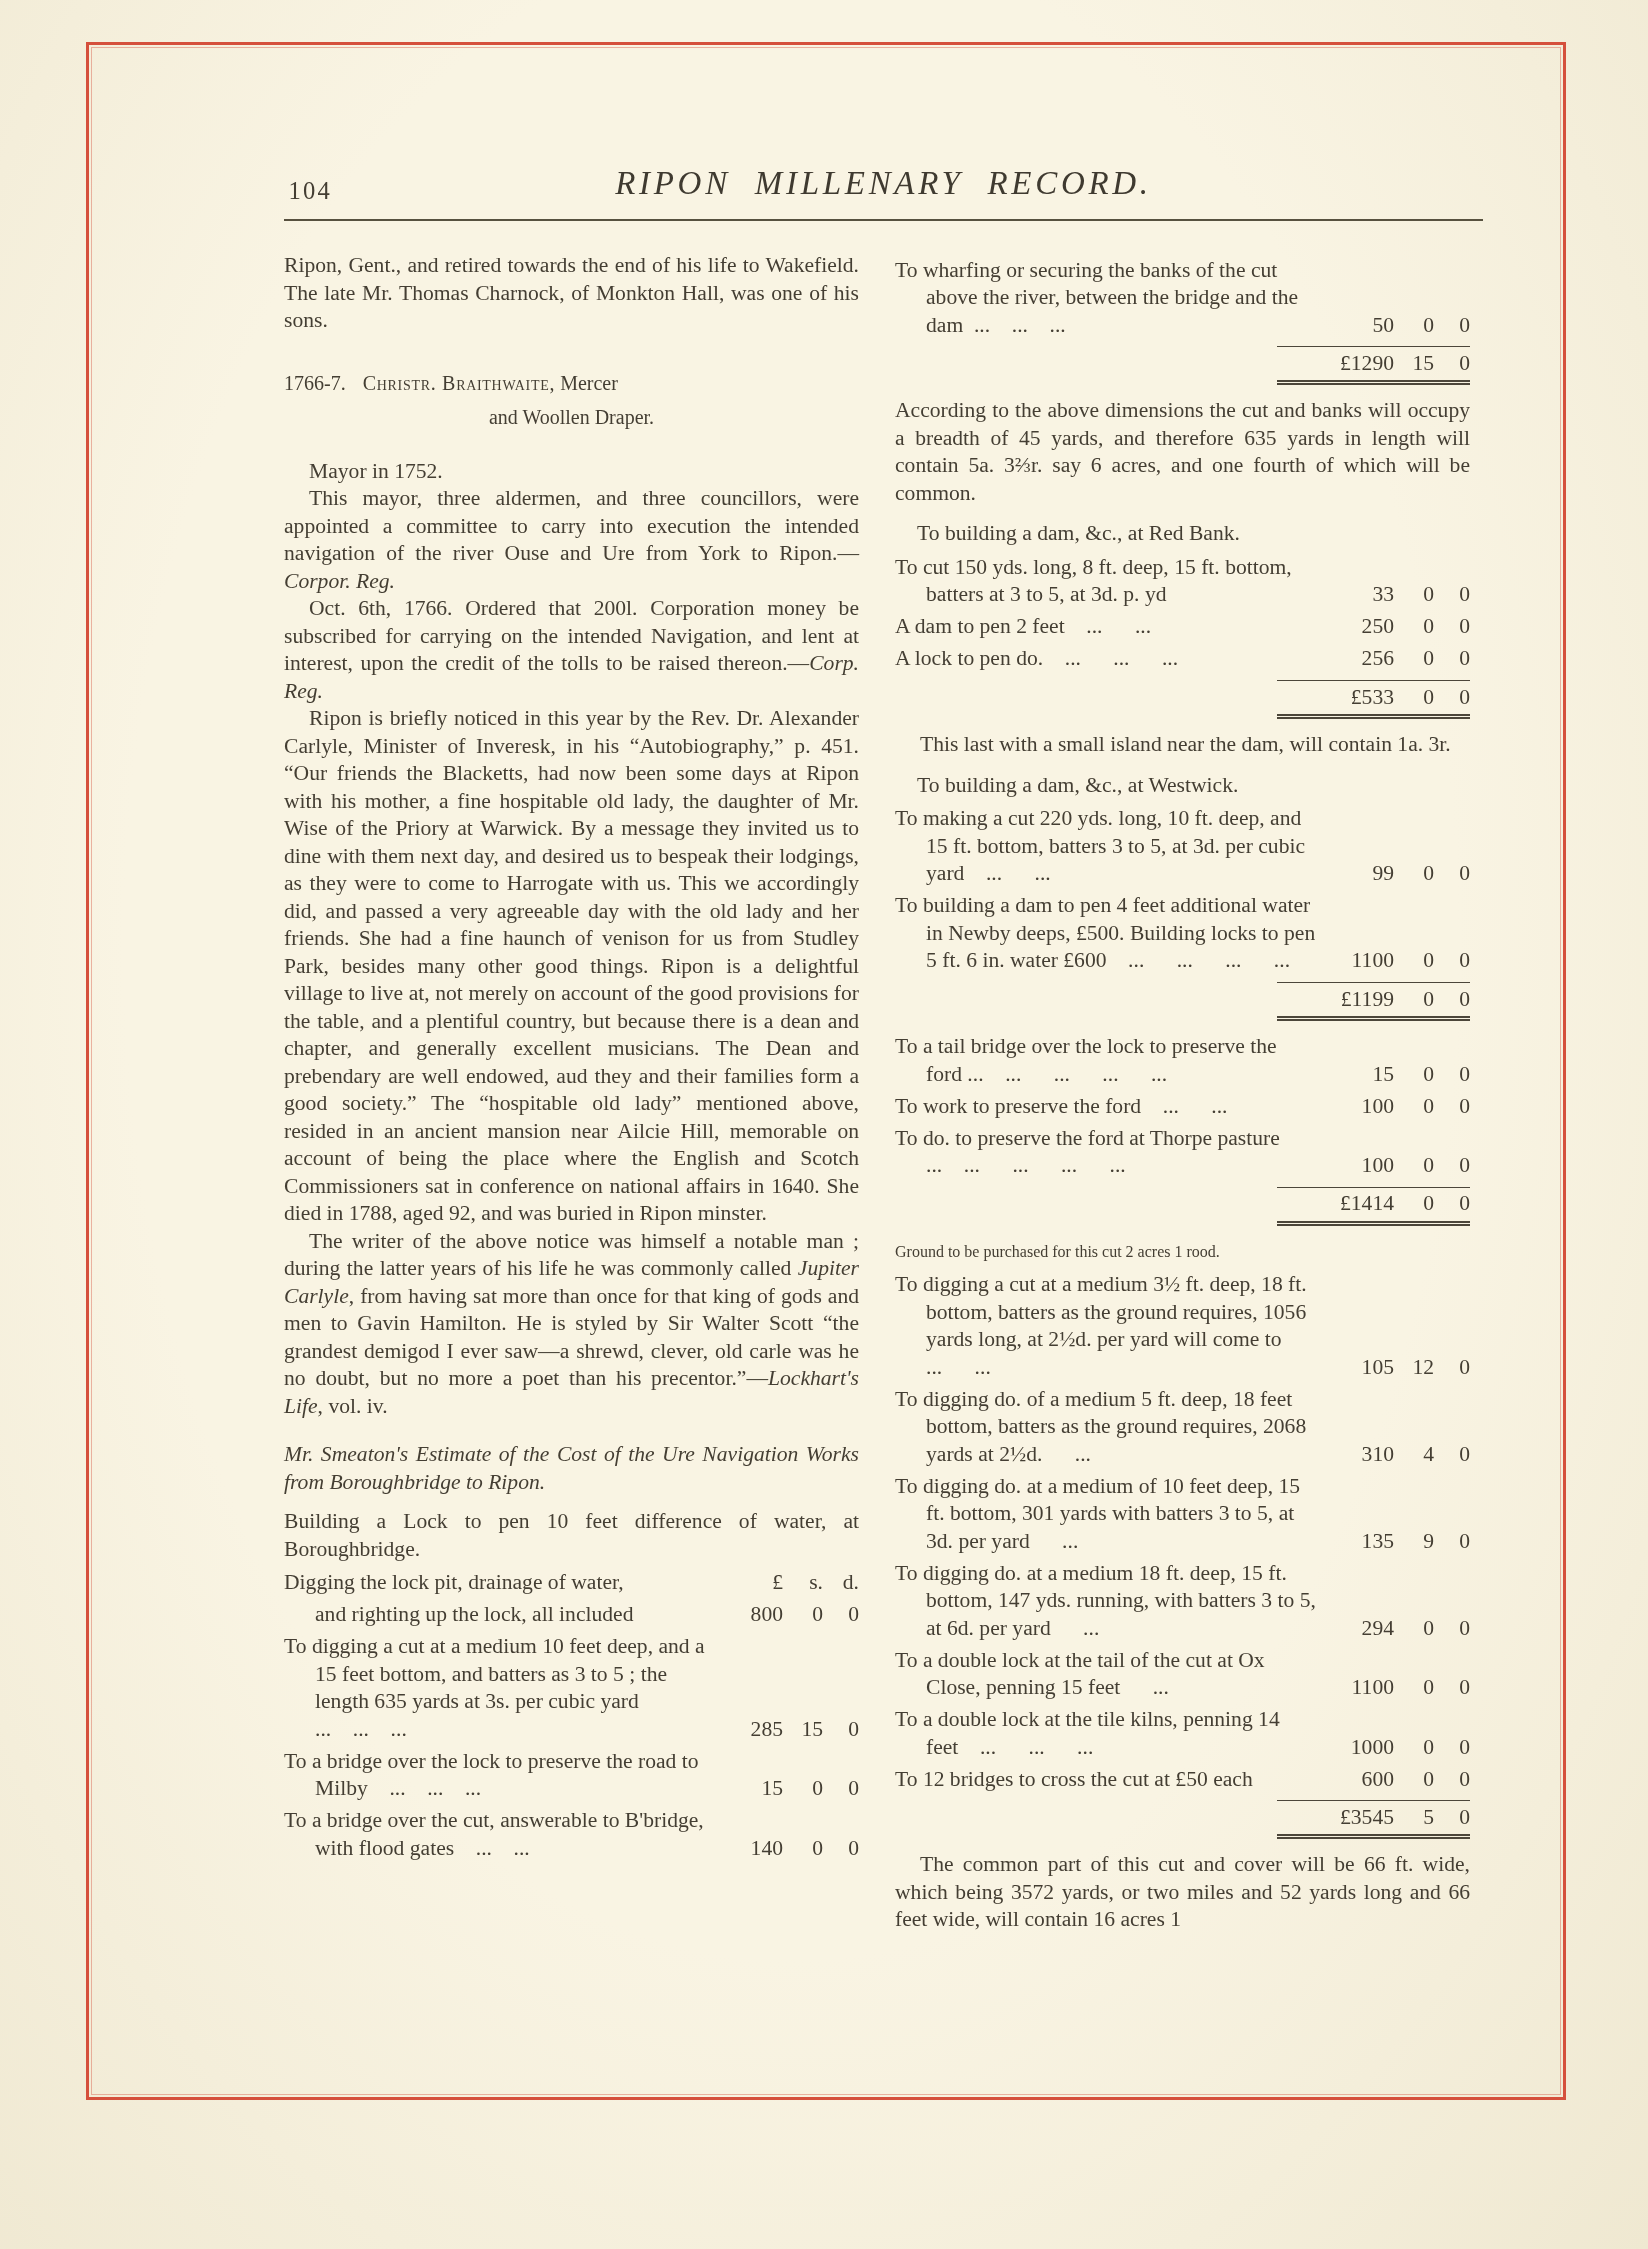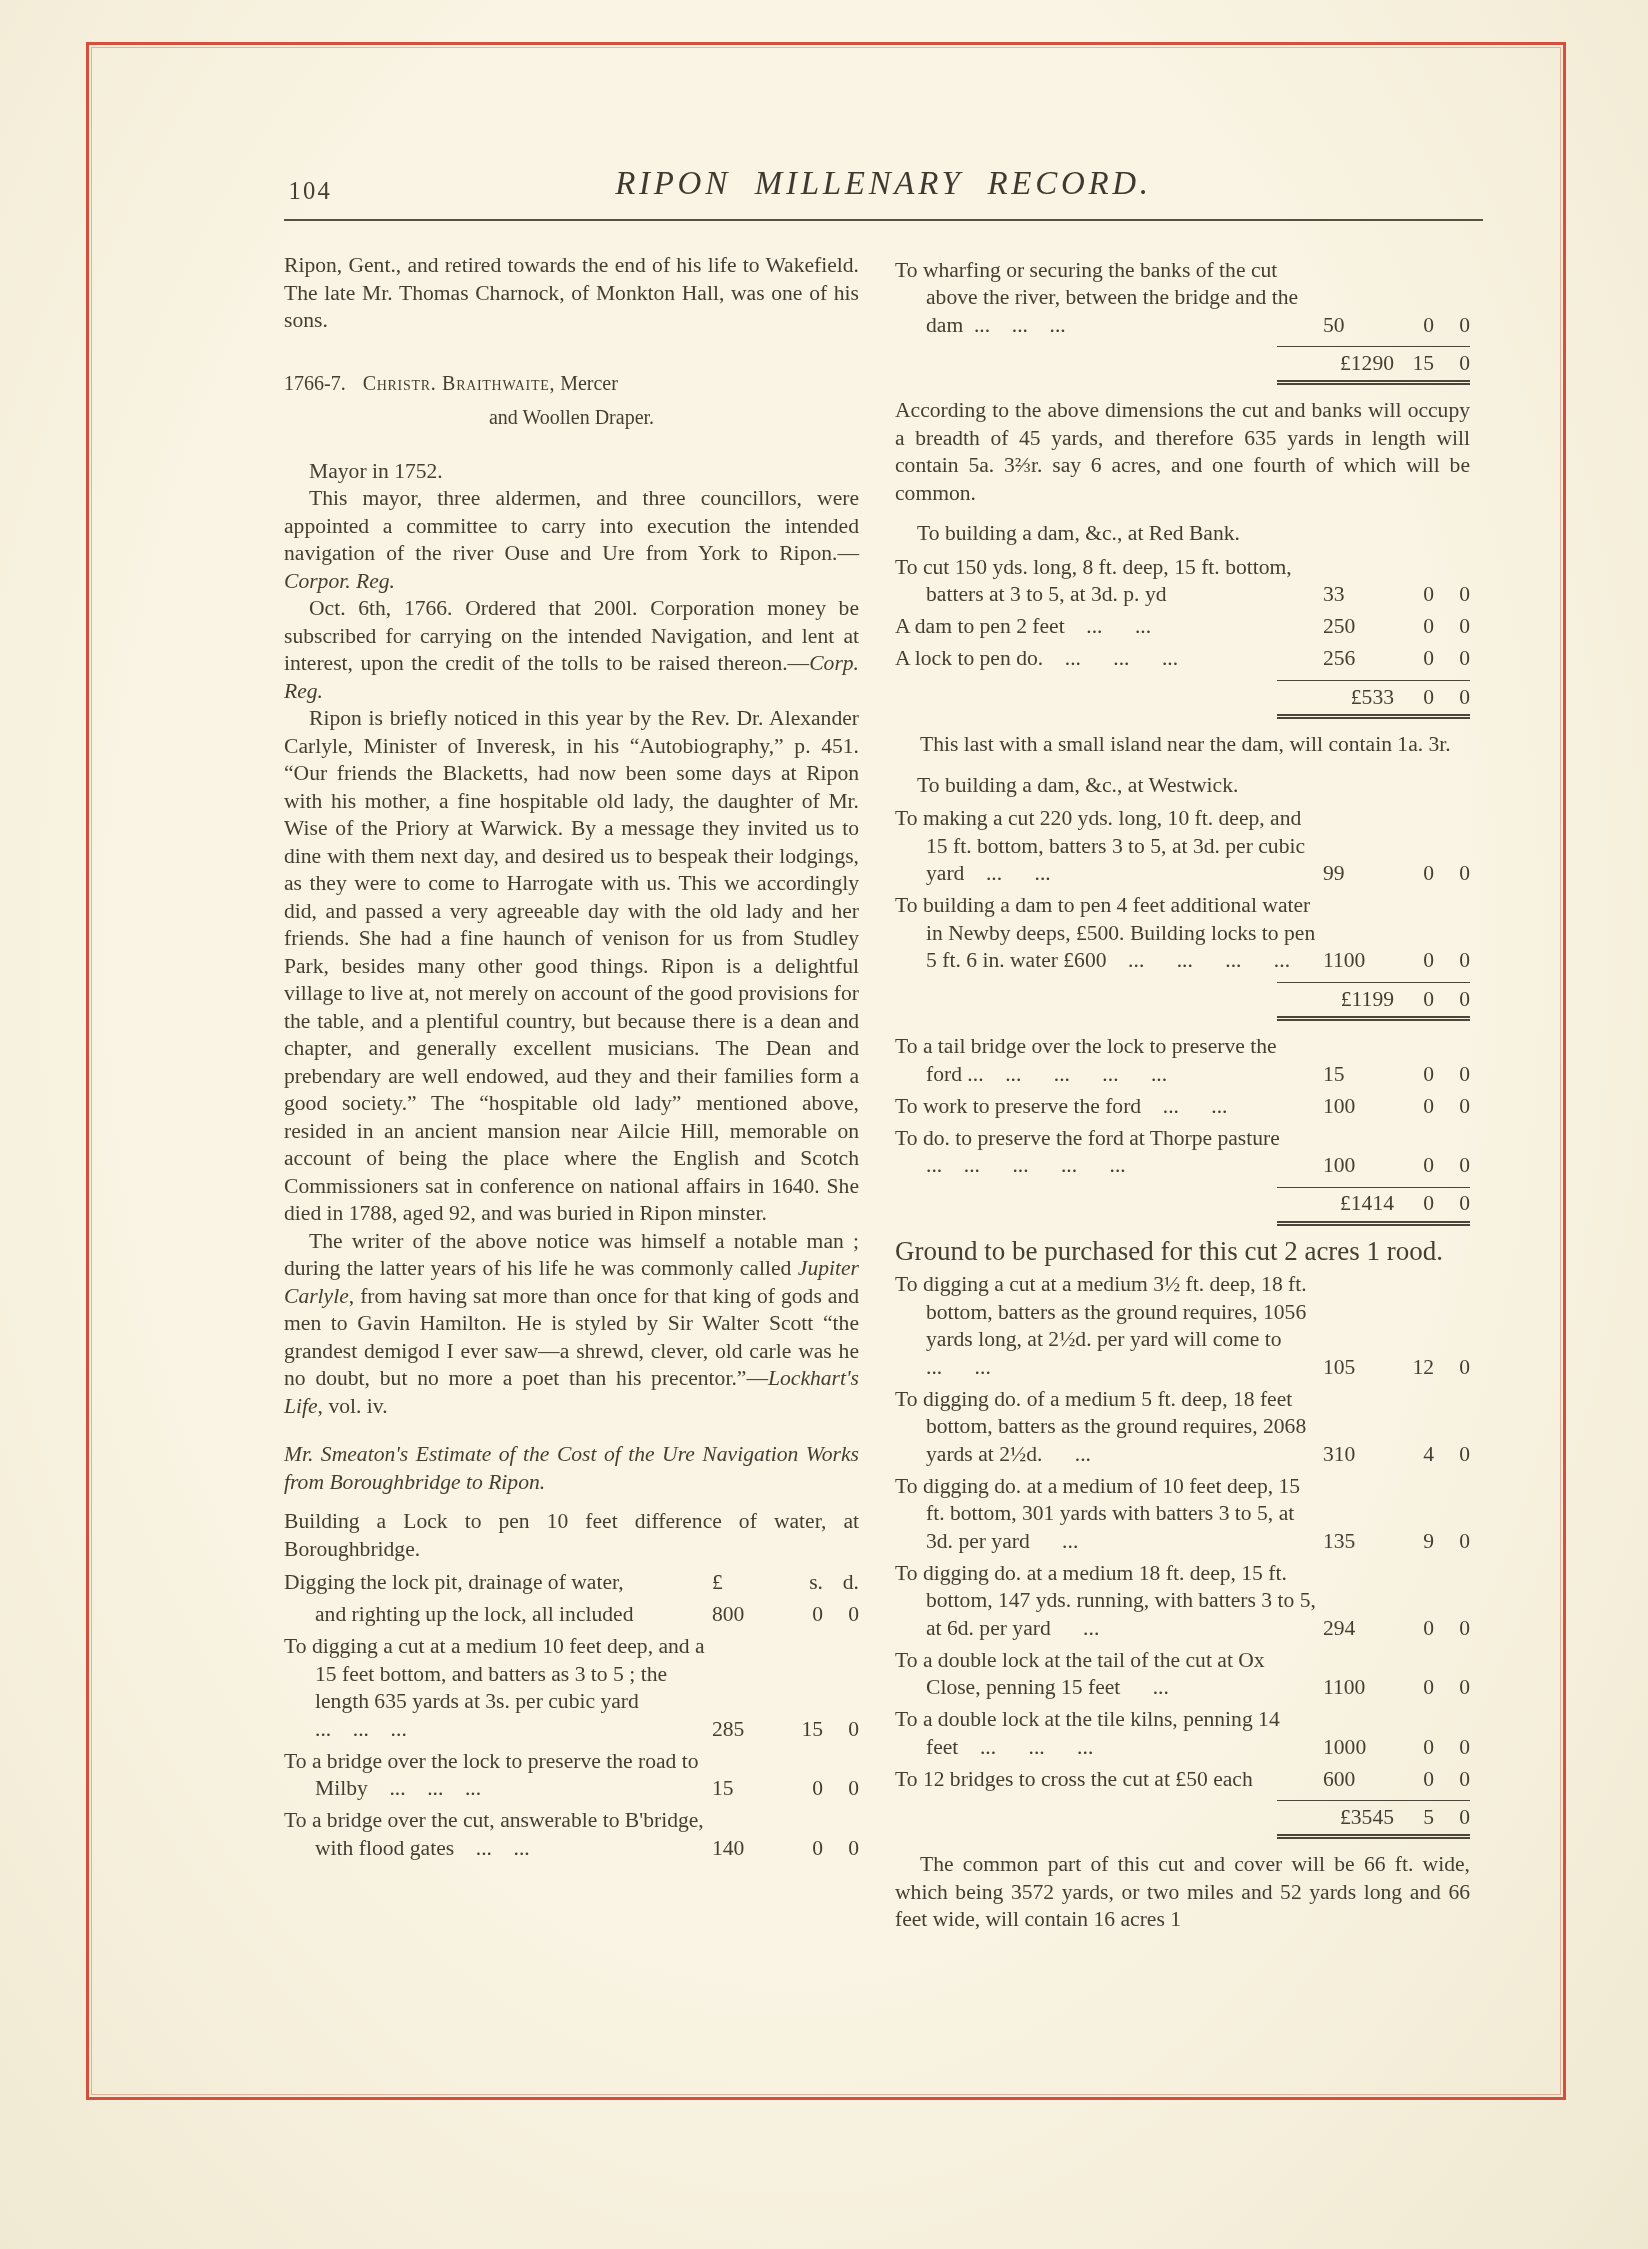--- a/index.html
+++ b/index.html
@@ -23,30 +23,30 @@
   .sh-year{margin-right:12px}
   .sc{font-variant:small-caps;letter-spacing:0.7px}
   .sh2{text-align:center}
   .estimate{font-style:italic;margin:21px 0 12px}
   .lede{margin-bottom:6px}
   .sub{text-indent:22px;margin:13.4px 0 6px}
   .entry{display:flex;align-items:flex-end;font-size:21.6px;line-height:27.5px;margin:4.5px 0}
   .etext{flex:1;padding-left:31px;text-indent:-31px;padding-right:6px;text-align:left}
   .etext.cont{padding-left:31px;text-indent:0}
   .amt{display:flex;align-items:flex-end;white-space:nowrap}
-  .a-l{width:71px;text-align:left}
+  .a-l{width:71px;text-align:right}
   .a-s{width:40px;text-align:right}
   .a-d{width:36px;text-align:right}
   .total{display:flex;justify-content:flex-end;margin:7.4px 0 12px}
   .total-inner{display:flex;border-top:1.5px solid #4c463a;border-bottom:5.2px double #4c463a;
                padding:2.2px 0 3px;width:193px;font-size:21.6px;line-height:27.5px}
   .t-l{flex:1;text-align:right}
   .t-s{width:40px;text-align:right}
   .t-d{width:36px;text-align:right}
-  .ground{margin-top:12px;font-size:27px;line-height:27.5px}
+  .ground{margin-top:12px;font-size:16px;line-height:27.5px}
   .ground .g2{text-indent:22px}
   .mt{margin-top:6px}
 </style>
 </head>
 <body>
 
 <div class="page">
   <div class="frame"></div>
   <div class="content">
 

